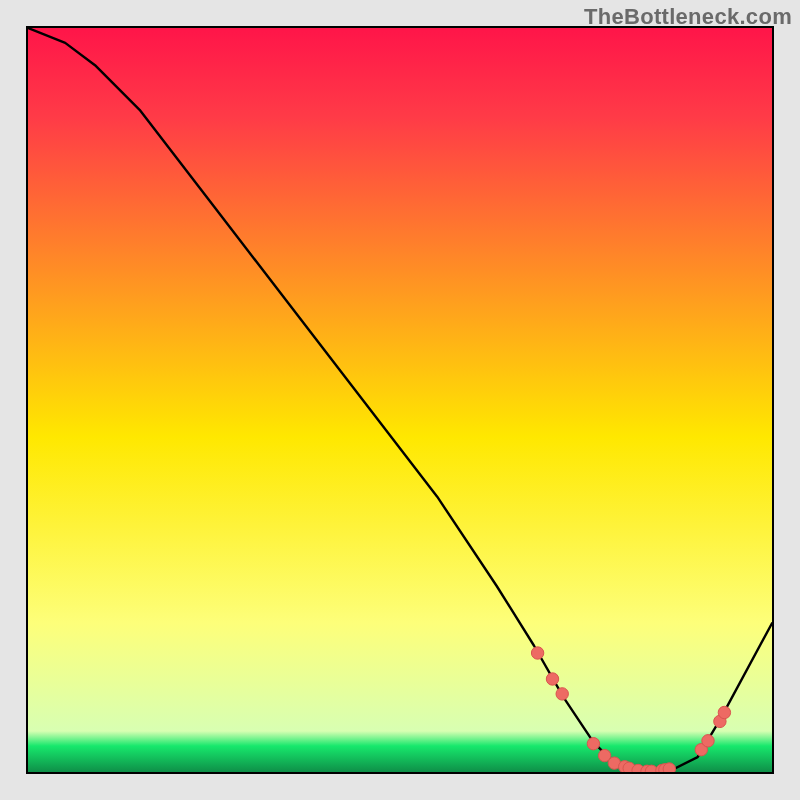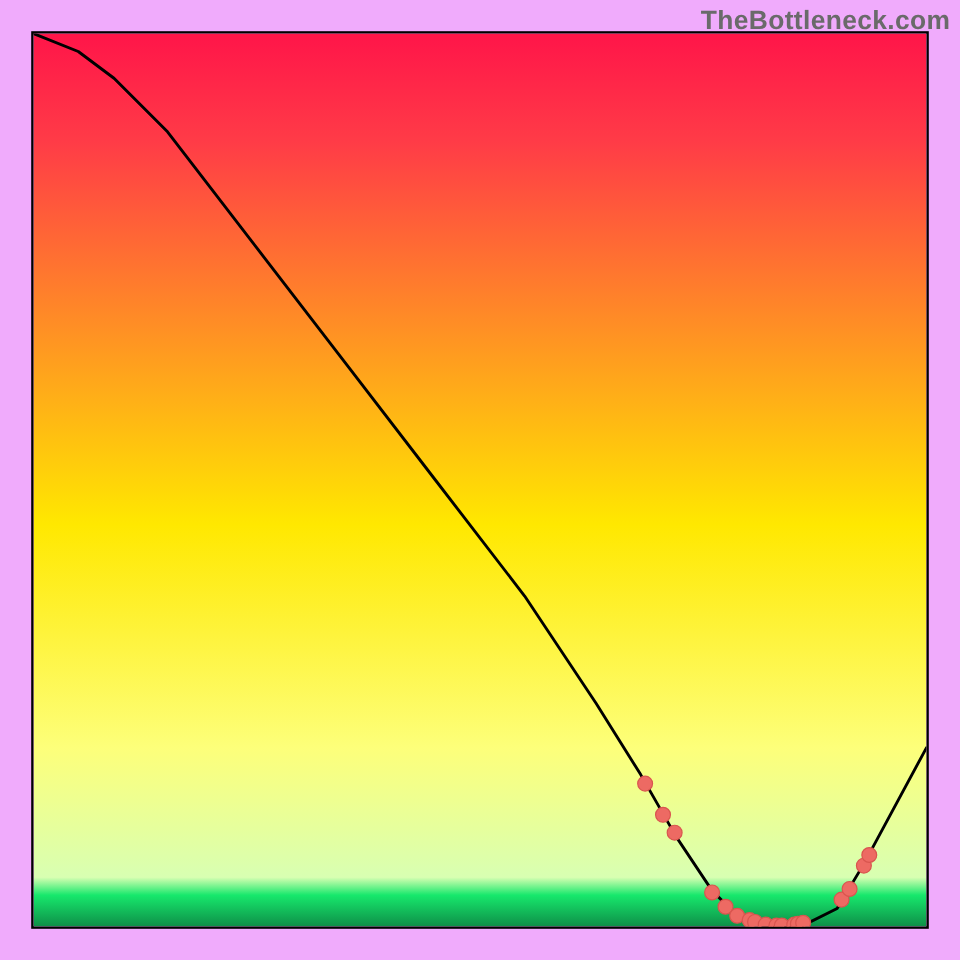--- a/index.html
+++ b/index.html
@@ -8,21 +8,21 @@
     width: 800px;
     height: 800px;
     background: #000;
     overflow: hidden;
     font-family: Arial, Helvetica, sans-serif;
   }
   .stage {
     position: relative;
     width: 800px;
     height: 800px;
-    background: #f0abfc;
+    background: #e5e5e5;
   }
   .watermark {
     position: absolute;
     top: 4px;
     right: 8px;
     font-size: 22px;
     font-weight: 600;
     color: #6a6a6a;
     letter-spacing: 0.3px;
     z-index: 40;

